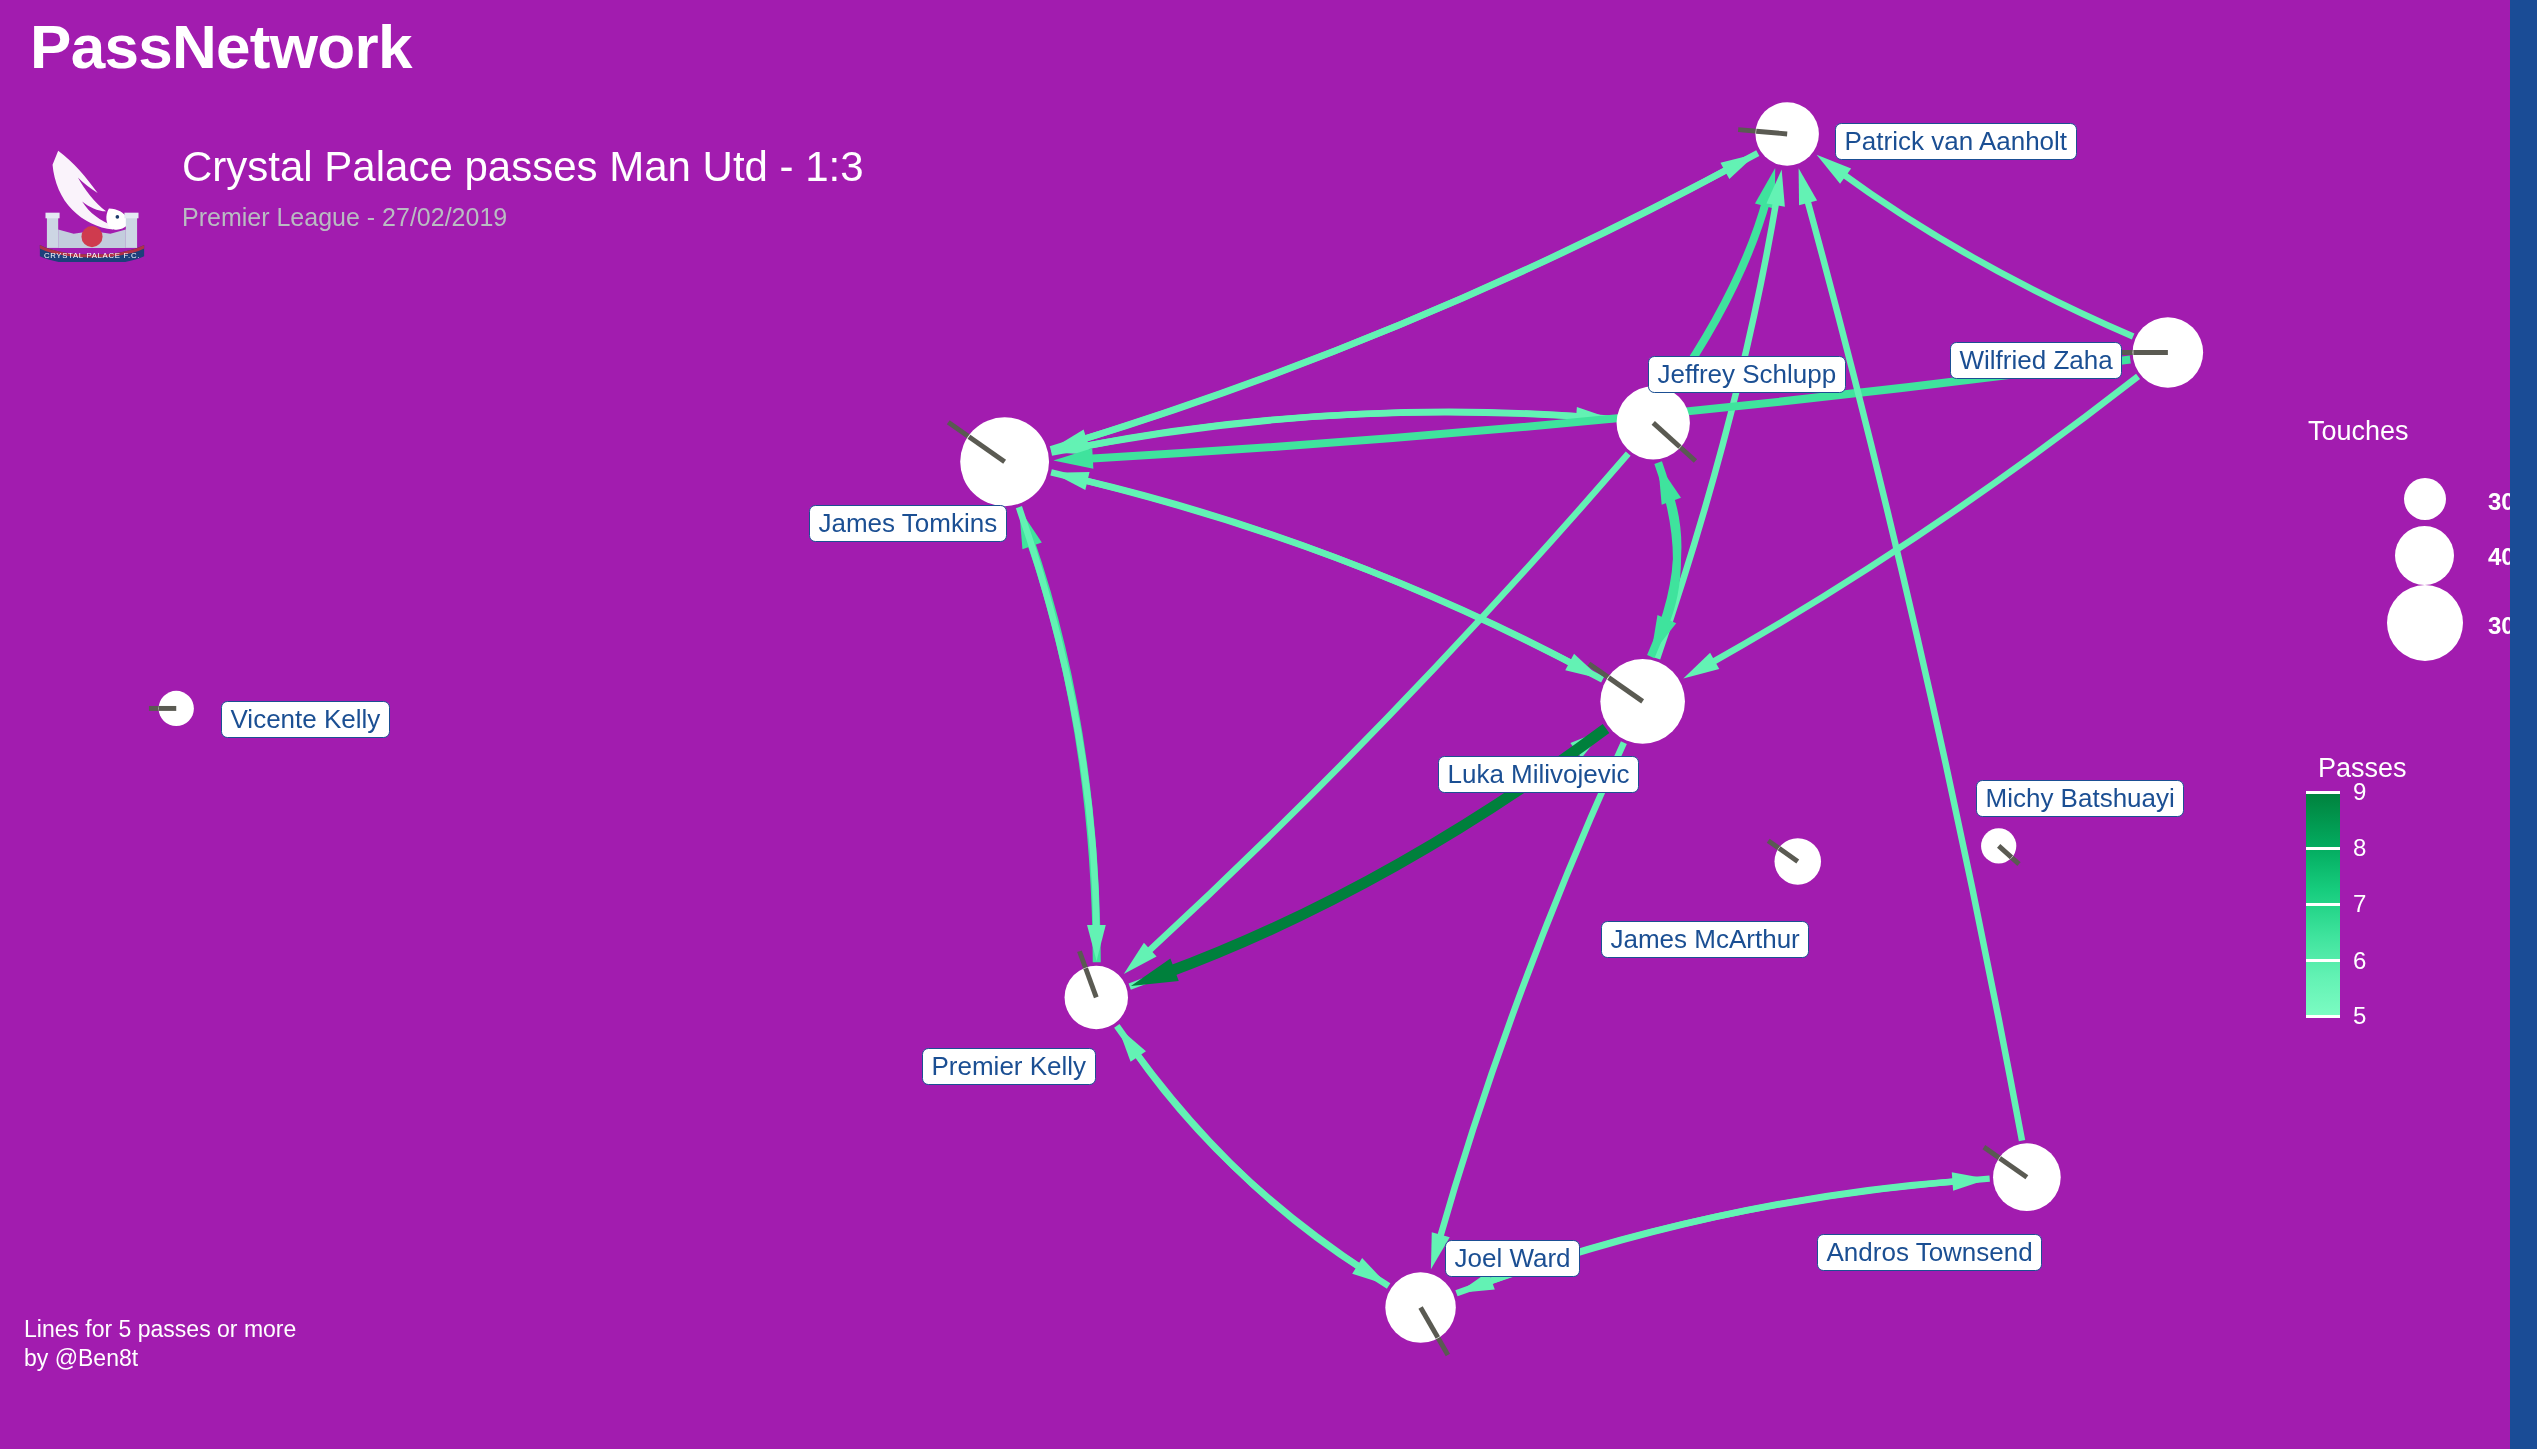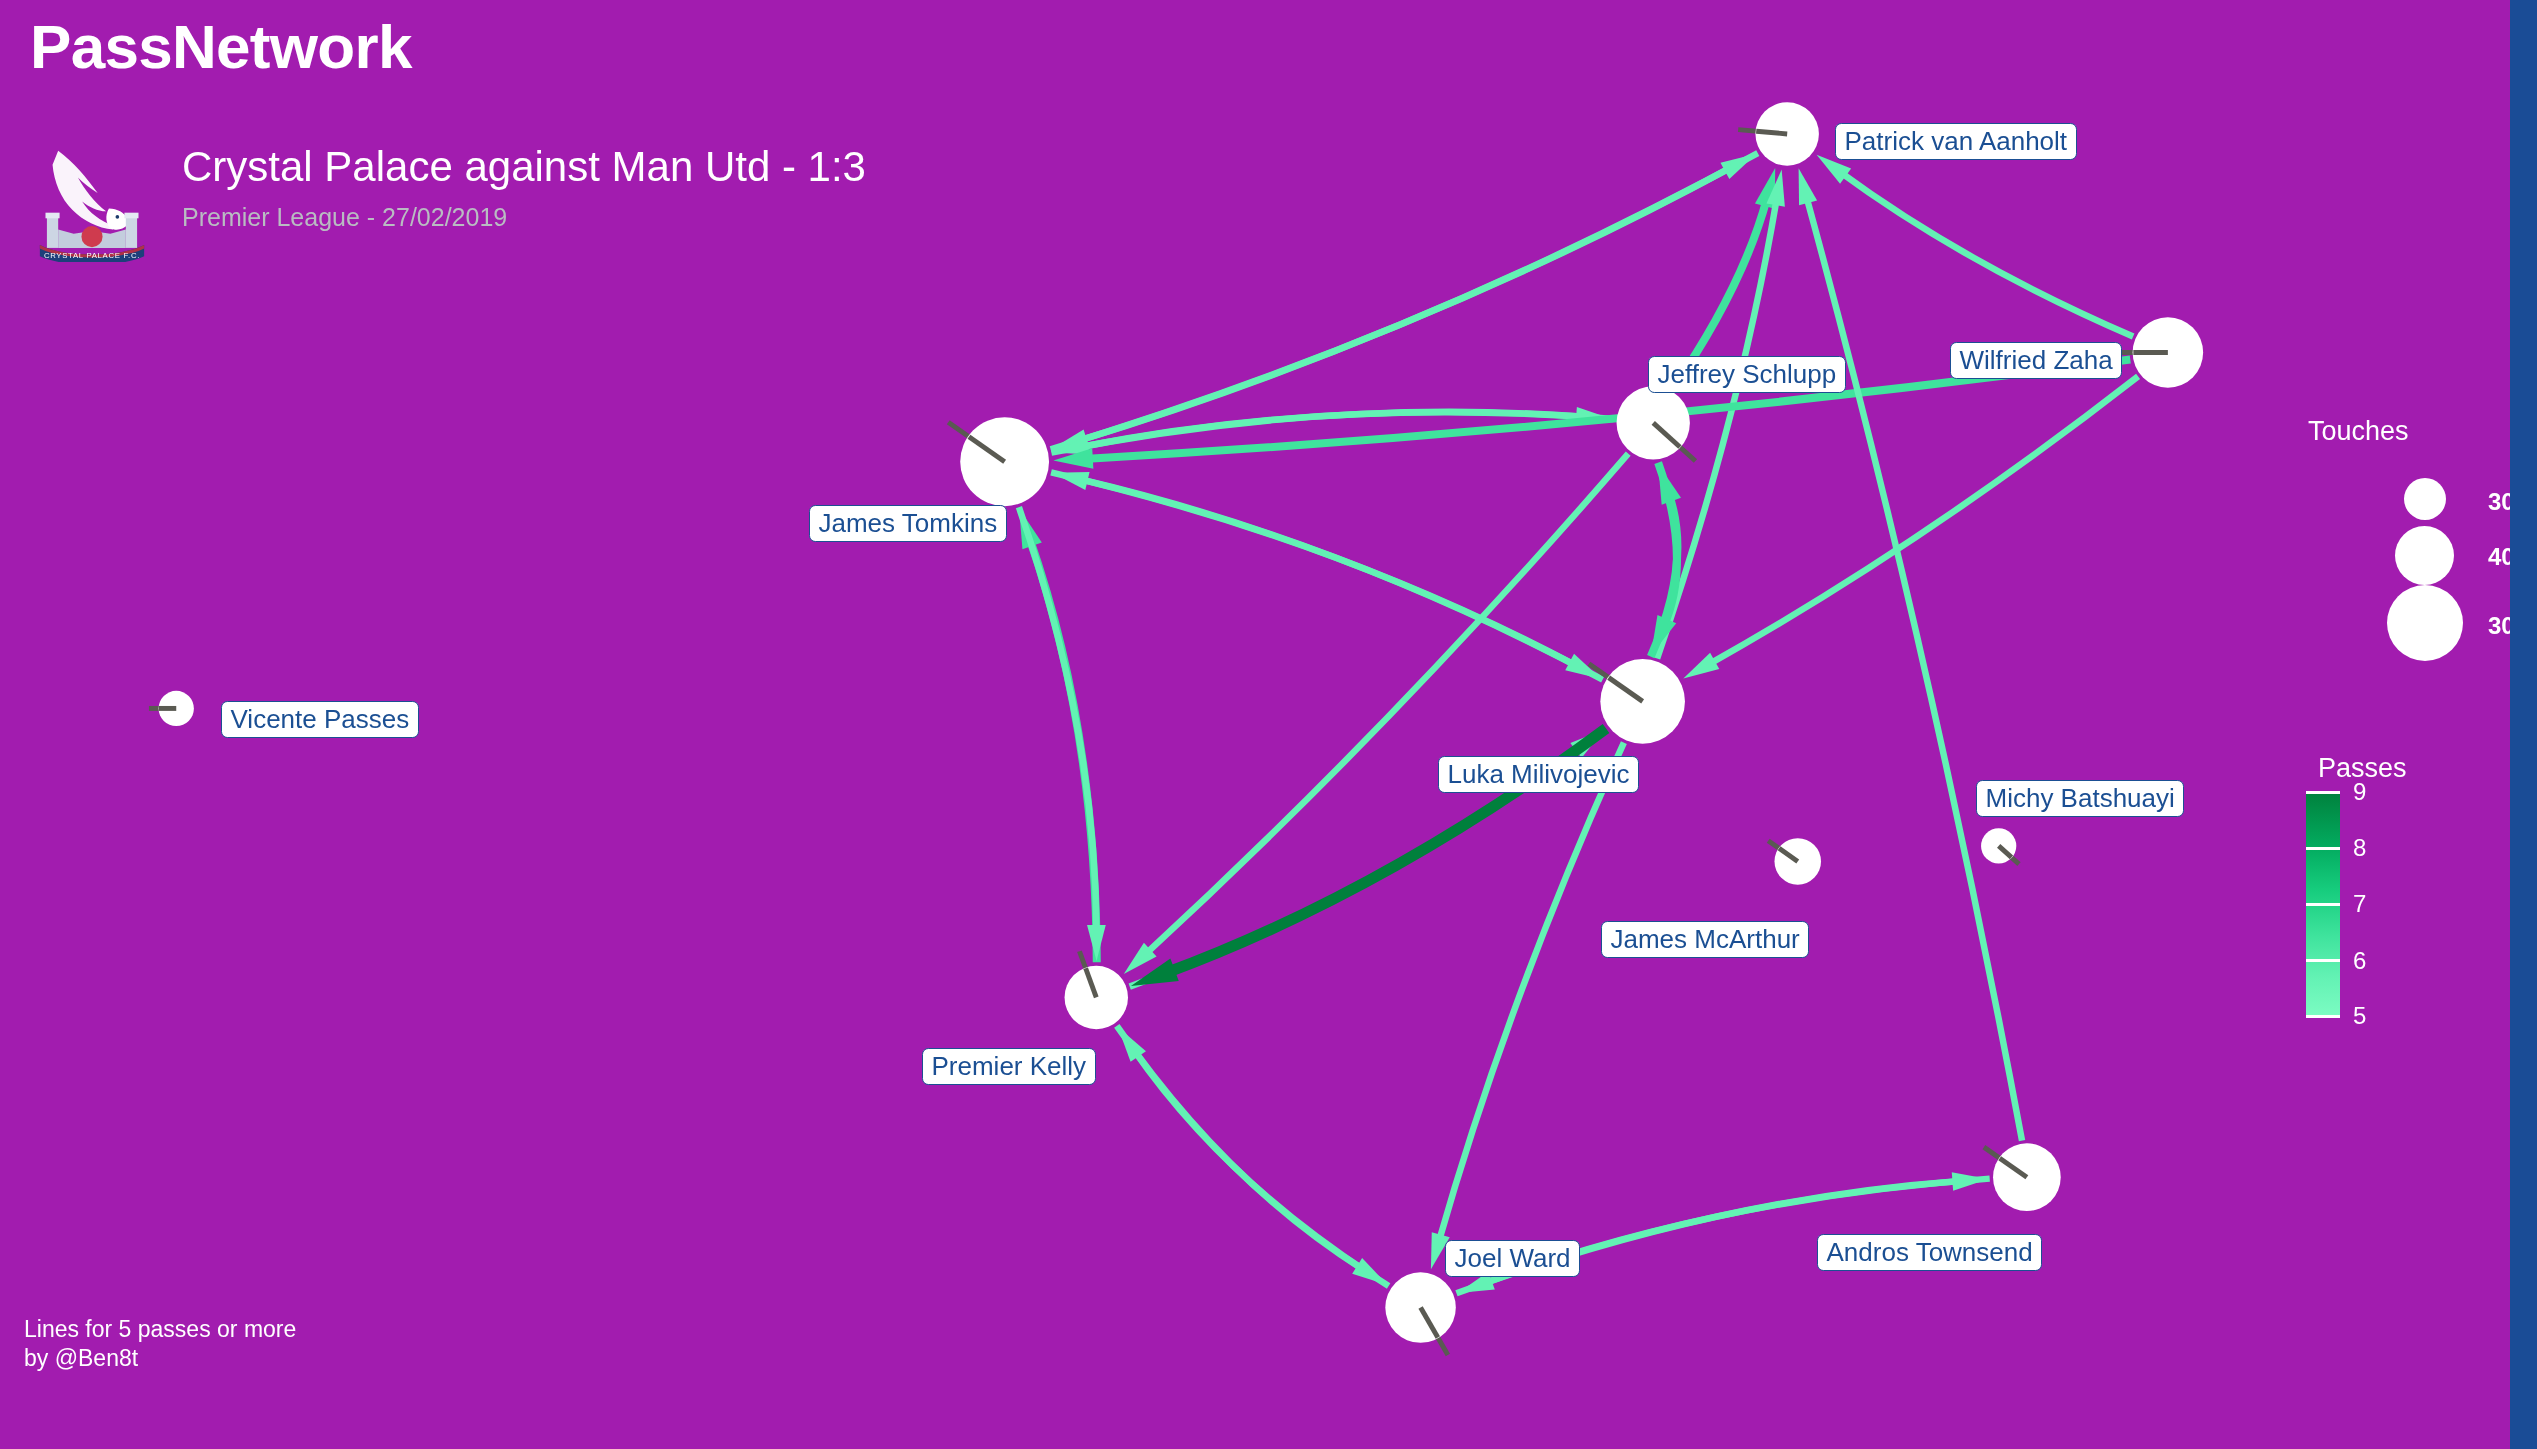--- a/index.html
+++ b/index.html
@@ -86,21 +86,21 @@
       <path d="M40 130 L62 136 L88 132 L114 136 L136 130 L136 156 L40 156 Z" fill="#c3cddd"></path>
 
       <circle cx="88" cy="140" r="15" fill="#cf3b4e"></circle>
 
       <path d="M14 152 C48 170 128 170 162 152 L162 168 C128 184 48 184 14 168 Z" fill="#1d3f7a"></path>
       <path d="M14 152 C48 170 128 170 162 152 L162 157 C128 174 48 174 14 157 Z" fill="#b03246"></path>
       <text x="88" y="170" font-size="11" fill="#ffffff" text-anchor="middle" font-family="Liberation Sans, sans-serif" letter-spacing="1">CRYSTAL PALACE F.C.</text>
     </svg>
   </div>
 
-  <div id="match-title">Crystal Palace against Man Utd - 1:3</div>
+  <div id="match-title">Crystal Palace passes Man Utd - 1:3</div>
   <div id="match-sub">Premier League - 27/02/2019</div>
 
   <svg id="graph" viewBox="0 0 3600 2057" preserveAspectRatio="none">
     <g id="edges-layer">
         <path d="M 1490.312727478414 637.5054971682407 Q 2011.991408106495 478.16183438734015 2456.50908294973 237.06469789707177" fill="none" stroke="rgb(99,242,180)" stroke-width="9.2" stroke-linecap="butt"></path>
         <polygon points="2491.4768777157165,218.0988936904518 2452.968306341017,254.0699588773447 2440.3244368699375,230.75809570002033" fill="rgb(99,242,180)"></polygon>
         <path d="M 2493.3215531354235 217.32612425787195 Q 2013.836083526202 477.3890649547603 1530.2022534602463 625.1121534940177" fill="none" stroke="rgb(99,242,180)" stroke-width="9.2" stroke-linecap="butt"></path>
         <polygon points="1492.1574028981208,636.7327277356609 1537.059327589529,609.1529387769483 1544.8063770839576,634.516172485032" fill="rgb(99,242,180)"></polygon>
         <path d="M 3025.728781930009 477.3646941726115 Q 2786.622264468369 373.9999799436039 2608.8339768050646 243.21311562345144" fill="none" stroke="rgb(99,242,180)" stroke-width="9.2" stroke-linecap="butt"></path>
         <polygon points="2576.790357097664,219.64078362070964 2625.7293648260147,239.1805155166297 2610.014476824187,260.5429286548968" fill="rgb(99,242,180)"></polygon>
@@ -180,21 +180,21 @@
         <circle cx="1555" cy="1415" r="45" fill="#ffffff"></circle>
         <line x1="1555" y1="1415" x2="1539.916911679338" y2="1373.5595554233414" stroke="#5a5a52" stroke-width="7"></line>
         <circle cx="2015" cy="1855" r="50" fill="#ffffff"></circle>
         <line x1="2015" y1="1855" x2="2039.5" y2="1897.4352447854376" stroke="#5a5a52" stroke-width="7"></line>
         <circle cx="2875" cy="1670" r="48" fill="#ffffff"></circle>
         <line x1="2875" y1="1670" x2="2836.467087836646" y2="1643.018964434047" stroke="#5a5a52" stroke-width="7"></line>
       </g>
   </svg>
 
   <div id="labels-layer">
-      <div class="nlabel" style="left: 221px; top: 689px;">Vicente Passes</div>
+      <div class="nlabel" style="left: 221px; top: 689px;">Vicente Kelly</div>
       <div class="nlabel" style="left: 809px; top: 493px;">James Tomkins</div>
       <div class="nlabel" style="left: 1835px; top: 111px;">Patrick van Aanholt</div>
       <div class="nlabel" style="left: 1648px; top: 344px;">Jeffrey Schlupp</div>
       <div class="nlabel" style="left: 1950px; top: 330px;">Wilfried Zaha</div>
       <div class="nlabel" style="left: 1438px; top: 744px;">Luka Milivojevic</div>
       <div class="nlabel" style="left: 1601px; top: 909px;">James McArthur</div>
       <div class="nlabel" style="left: 1976px; top: 768px;">Michy Batshuayi</div>
       <div class="nlabel" style="left: 922px; top: 1036px;">Premier Kelly</div>
       <div class="nlabel" style="left: 1445px; top: 1228px;">Joel Ward</div>
       <div class="nlabel" style="left: 1817px; top: 1222px;">Andros Townsend</div>

